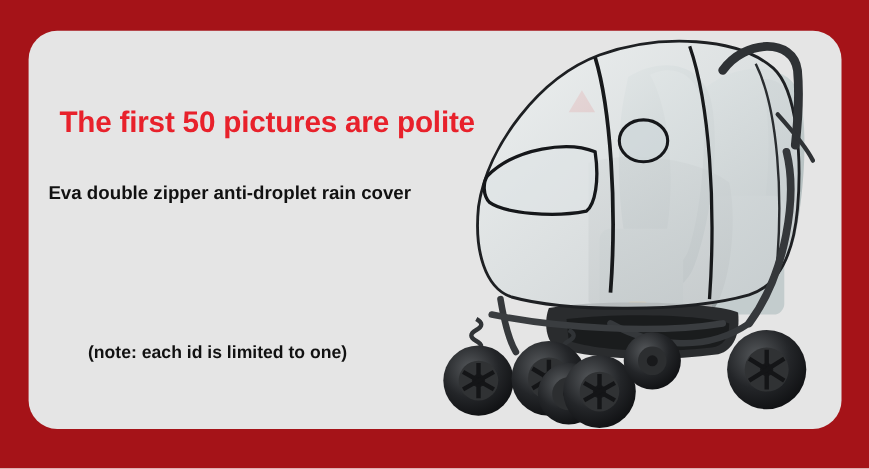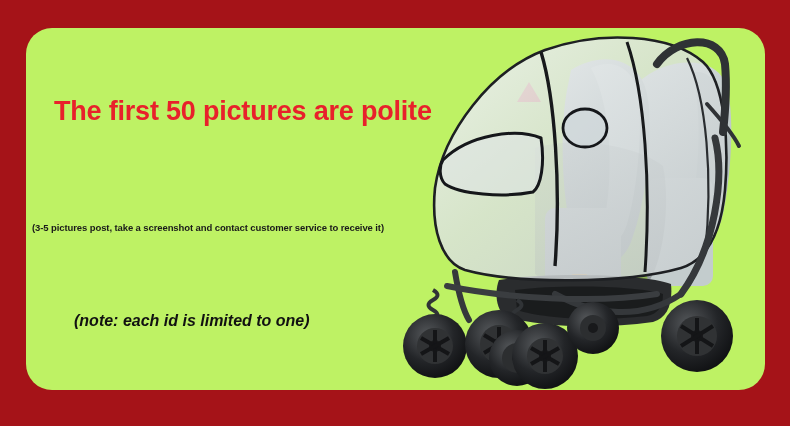--- a/index.html
+++ b/index.html
@@ -10,21 +10,21 @@
   }
   #promo-banner {
     position:relative;
     width:790px; height:426px;
     background:#A51318;
   }
   #promo-card {
     position:absolute;
     left:26px; top:28px;
     width:739px; height:362px;
-    background:#bef264;
+    background:#e5e5e5;
     border-radius:26px;
     overflow:hidden;
   }
   
   .copy { position:absolute; left:0; top:0; width:400px; height:100%; z-index:5; }
   .line { position:absolute; white-space:nowrap; }
   #headline {
     left:28px; top:68px;
     font-size:27px; font-weight:bold;
     color:#E8212B;
@@ -41,43 +41,42 @@
     color:#1a1a1a;
     letter-spacing:-0.1px;
   }
   #features {
     left:18px; top:231px;
     font-size:21px; font-weight:bold;
     color:#DC1C33;
     letter-spacing:-0.3px;
   }
   #note {
-    left:48px; top:284px;
+    left:54px; top:284px;
     font-size:16px; font-weight:bold;
     color:#111111;
-    font-style:italic;
   }
   
   #product-photo {
     position:absolute;
     left:369px; top:0;
     width:370px; height:362px;
     z-index:2;
   }
   #product-photo svg { display:block; width:100%; height:100%; }
 </style>
 </head>
 <body>
 
 <div id="promo-banner">
   <div id="promo-card">
 
     <div class="copy">
       <div class="line" id="headline">The first 50 pictures are polite</div>
-      <div class="line" id="fineprint">(3-5 pictures post, take a screenshot and contact customer service to receive it)</div>
+      <div class="line" id="subhead">Eva double zipper anti-droplet rain cover</div>
       <div class="line" id="note">(note: each id is limited to one)</div>
     </div>
 
     <div id="product-photo">
       <svg viewBox="0 0 370 362" xmlns="http://www.w3.org/2000/svg">
         <defs>
           <linearGradient id="coverG" x1="0" y1="0" x2="1" y2="1">
             <stop offset="0%" stop-color="#EFF2F2" stop-opacity="0.92"></stop>
             <stop offset="45%" stop-color="#DCE1E2" stop-opacity="0.80"></stop>
             <stop offset="100%" stop-color="#C6CCCE" stop-opacity="0.88"></stop>

